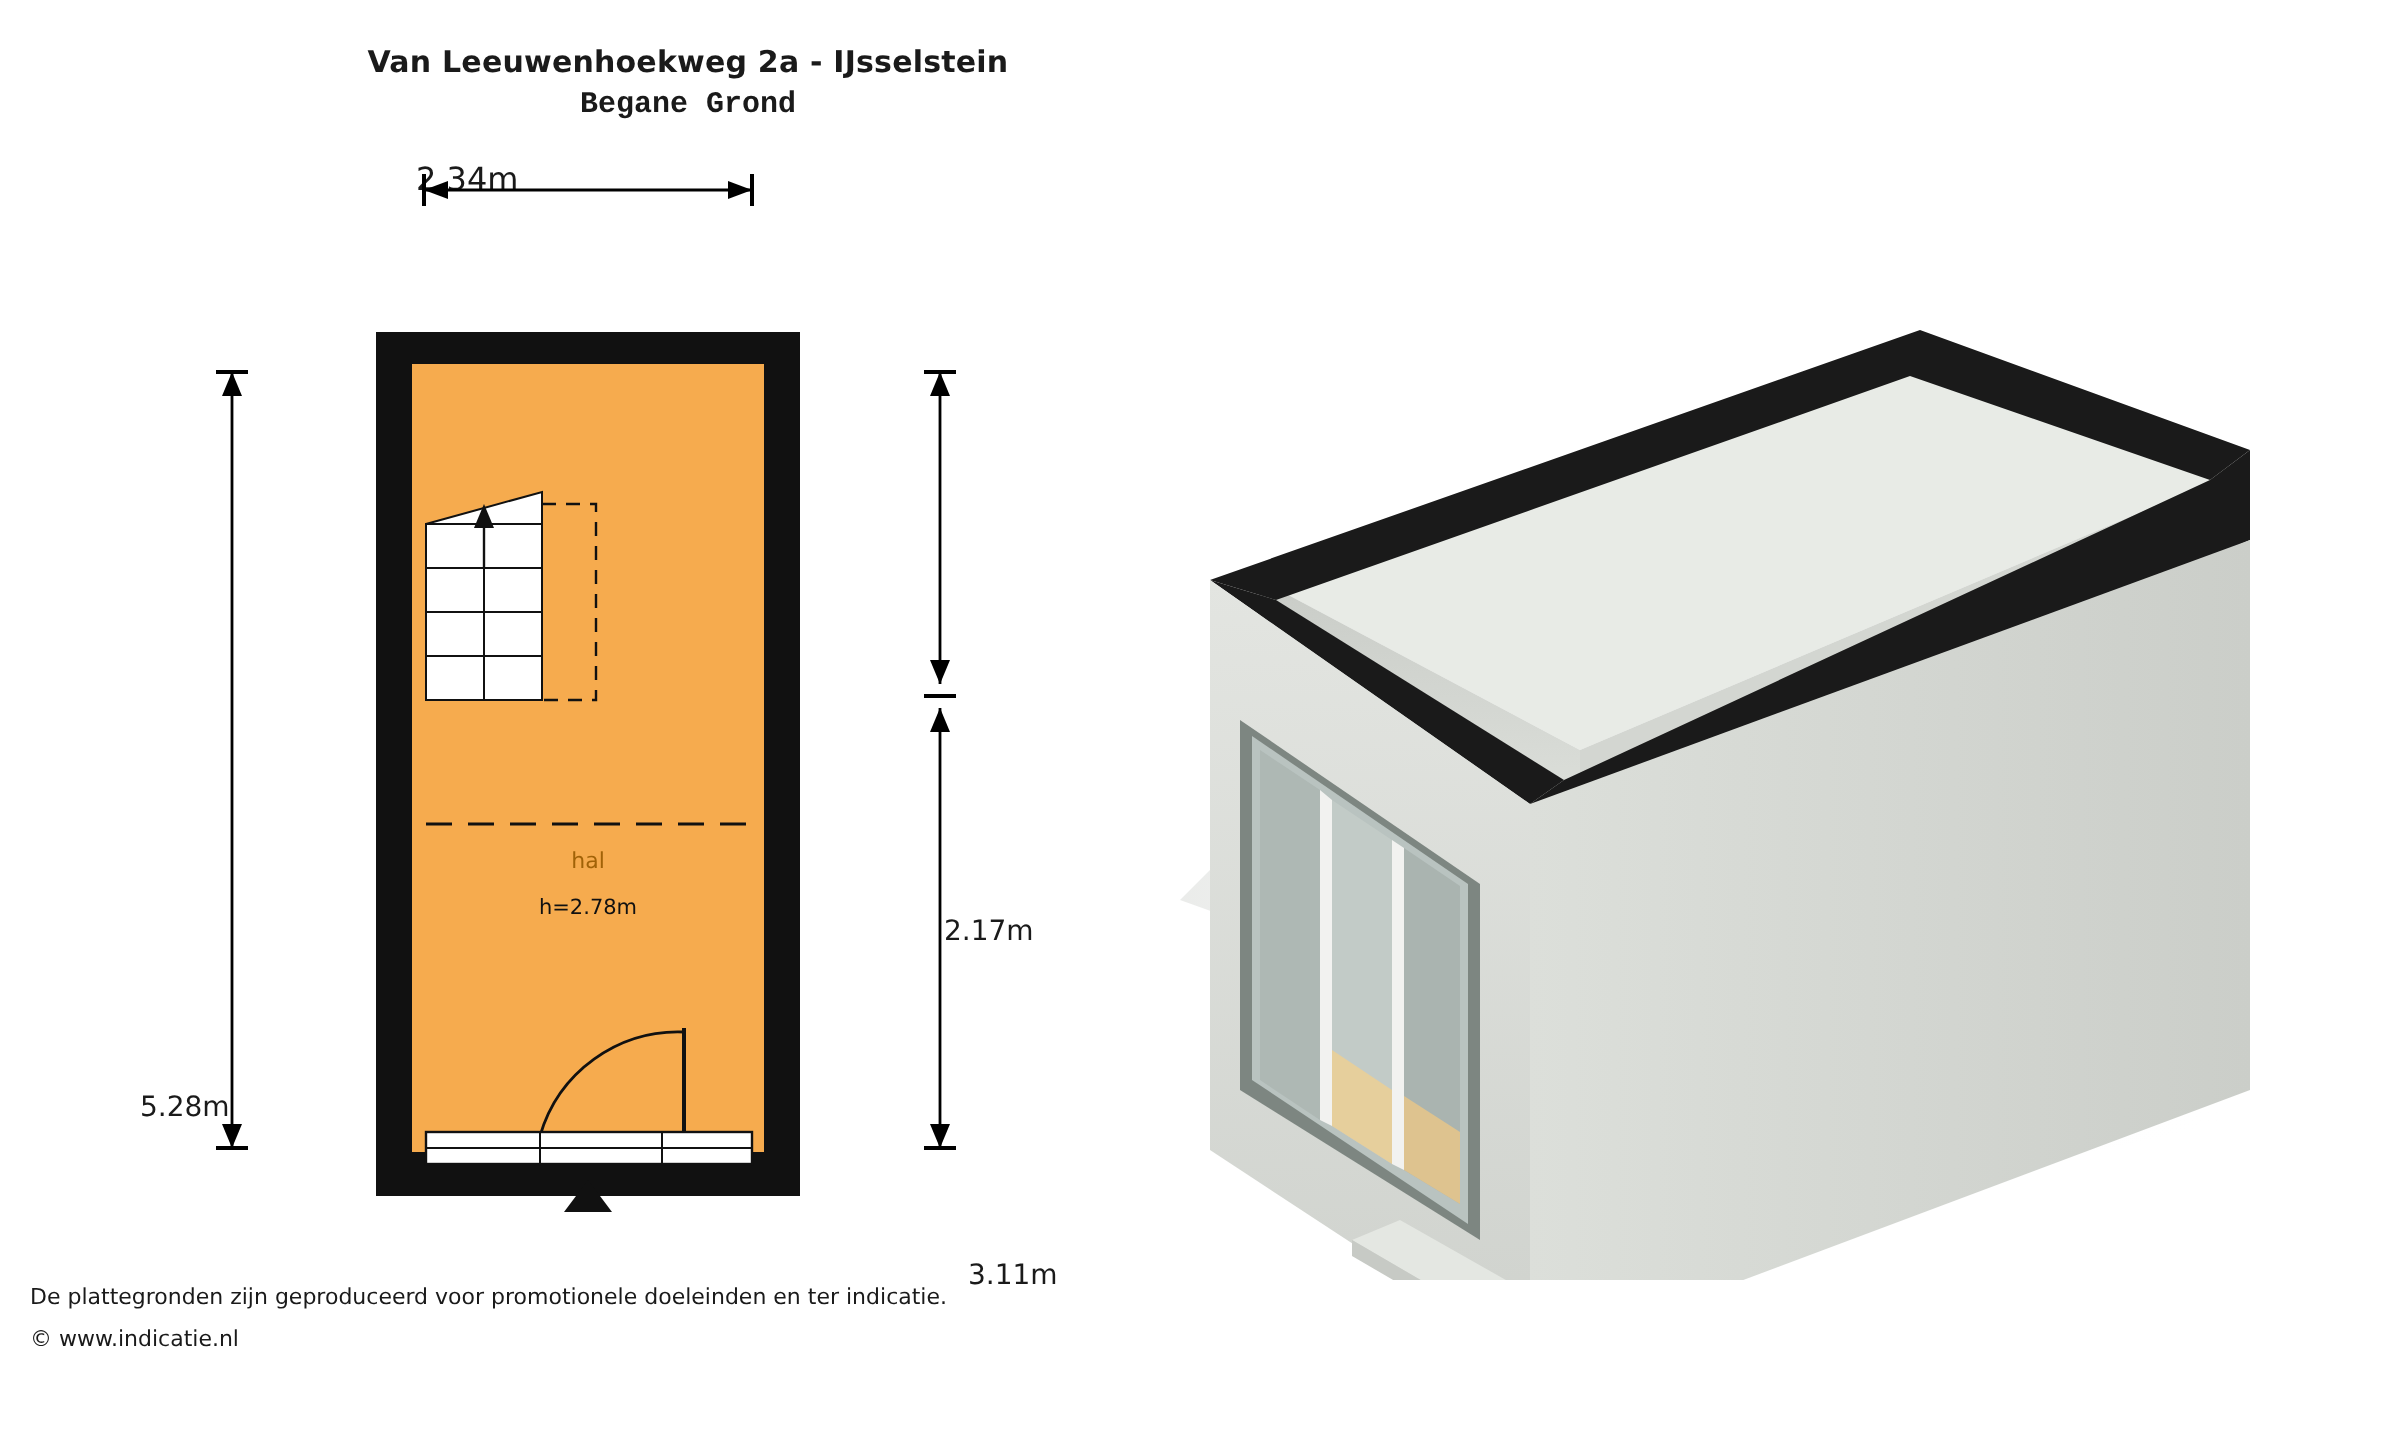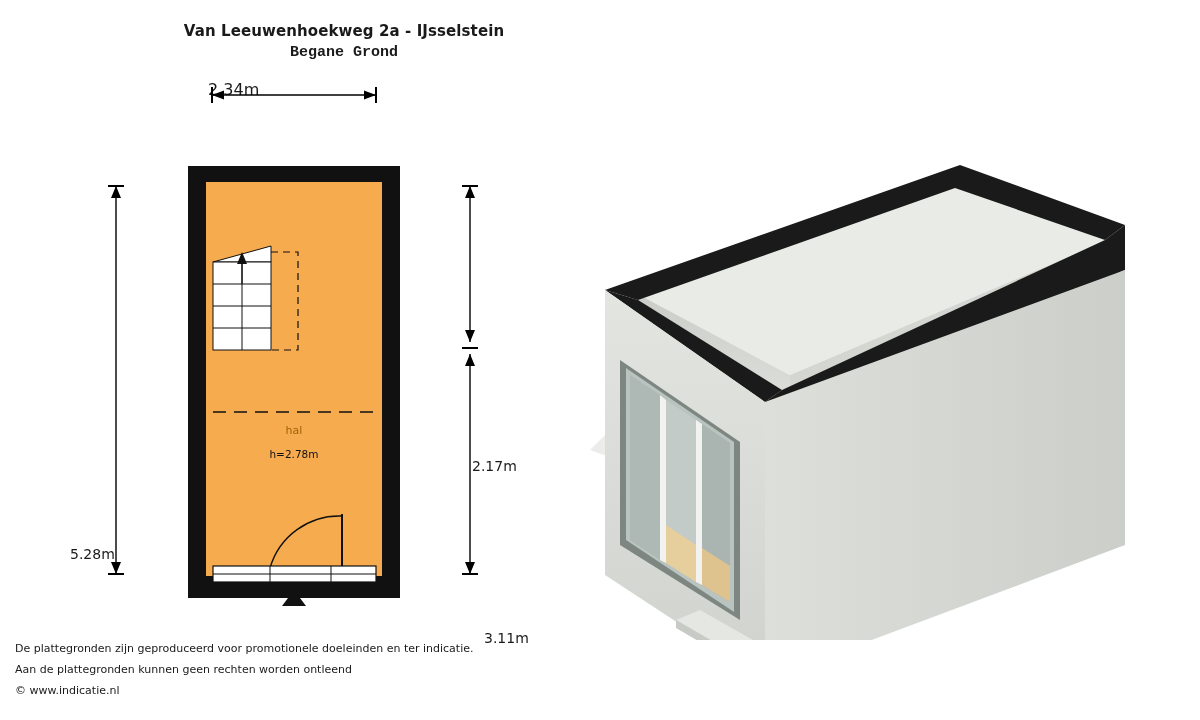--- a/index.html
+++ b/index.html
@@ -318,17 +318,16 @@
         <polygon points="142,428 170,446 170,482 142,465" fill="#e0c48d" opacity="0.95"></polygon>
       </g>
 
       <polygon points="116,500 176,535 200,524 140,490" fill="#e4e7e2"></polygon>
       <polygon points="116,500 176,535 176,543 116,508" fill="#c7cac5"></polygon>
     </svg>
   </div>
 
   <div class="footer">
     <div>De plattegronden zijn geproduceerd voor promotionele doeleinden en ter indicatie.</div>
-    <div>Aan de plattegronden kunnen geen rechten worden ontleend</div>
     <div>© www.indicatie.nl</div>
   </div>
 
 </div>
 
 </body></html>

